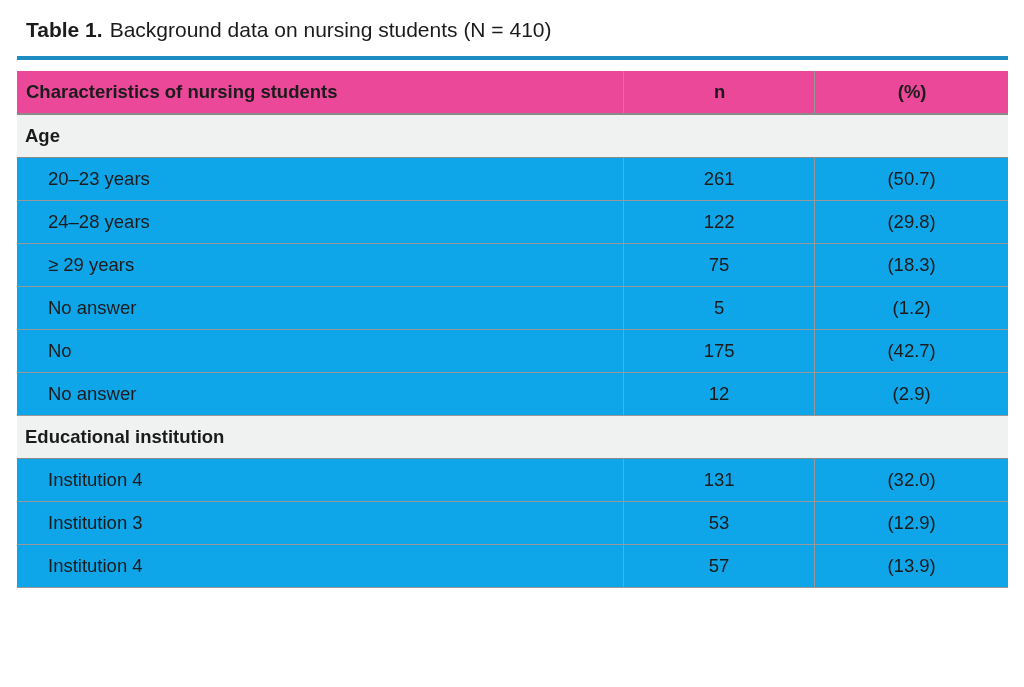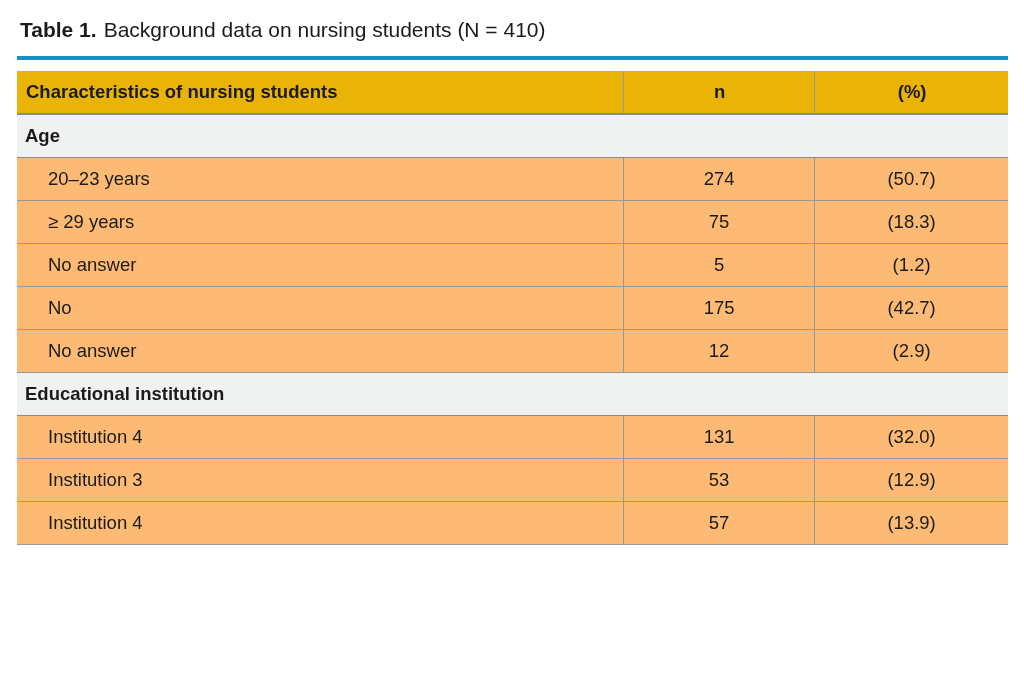--- a/index.html
+++ b/index.html
@@ -14,21 +14,21 @@
   }
   .page {
     box-sizing: border-box;
     width: 1024px;
     height: 687px;
     padding: 12px 16px 0 17px;
   }
   .table-title {
     font-size: 21px;
     line-height: 1.25;
-    margin: 5px 0 13px 3px;
+    margin: 5px 0 13px 9px;
     color: #1b1b1b;
   }
   .table-title .t-label {
     font-weight: bold;
     margin-right: 7px;
   }
   .accent-line {
     height: 4px;
     background: #1d8cc2;
     border: none;
@@ -38,32 +38,32 @@
     border-collapse: collapse;
     table-layout: fixed;
     margin-top: 11px;
     font-size: 18.5px;
   }
   col.c-label { width: 61.2%; }
   col.c-n     { width: 19.3%; }
   col.c-pct   { width: 19.5%; }
 
   thead th {
-    background: #eab308;
+    background: #ec4899;
     font-weight: bold;
     text-align: left;
     padding: 10px 8px 10px 9px;
     border-bottom: 2px solid #8a8a8a;
   }
   thead th.num { text-align: center; }
 
   tbody td {
     padding: 10px 8px;
     border-bottom: 1px solid #989898;
-    background: #fdba74;
+    background: #0ea5e9;
   }
   tr.section-row td {
     background: #f0f1f1;
     font-weight: bold;
     border-bottom: 1px solid #8a8a8a;
     margin-left: 40px;
   }
   tr.data-row td.c1 { padding-left: 31px; }
   tr.data-row td.c2,
   tr.data-row td.c3,
@@ -97,24 +97,29 @@
         <th class="c3 num">(%)</th>
       </tr>
     </thead>
     <tbody>
   <tr class="section-row">
     <td colspan="3">Age</td>
   </tr>
 
   <tr class="data-row">
     <td class="c1">20–23 years</td>
-    <td class="c2">274</td>
+    <td class="c2">261</td>
     <td class="c3">(50.7)</td>
   </tr>
 
+  <tr class="data-row">
+    <td class="c1">24–28 years</td>
+    <td class="c2">122</td>
+    <td class="c3">(29.8)</td>
+  </tr>
 
   <tr class="data-row">
     <td class="c1">≥ 29 years</td>
     <td class="c2">75</td>
     <td class="c3">(18.3)</td>
   </tr>
 
   <tr class="data-row">
     <td class="c1">No answer</td>
     <td class="c2">5</td>

